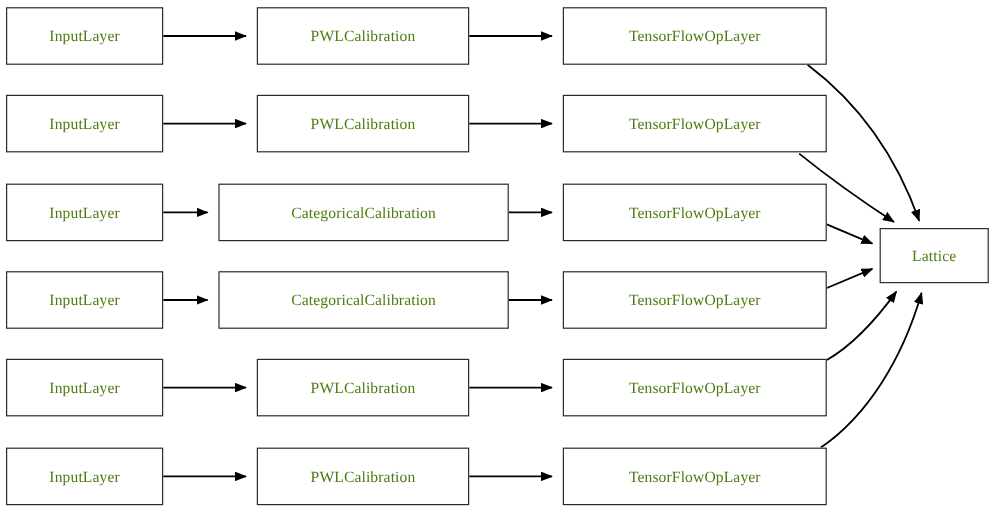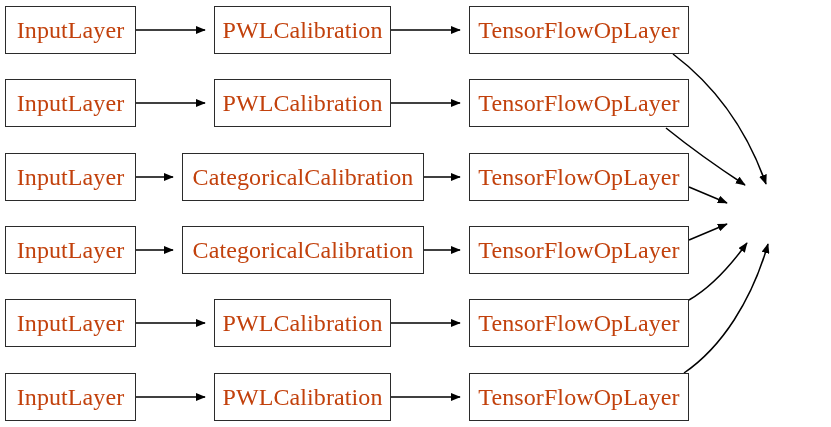--- a/index.html
+++ b/index.html
@@ -23,22 +23,22 @@
     height: 427px;
   }
   .node-box {
     position: absolute;
     box-sizing: border-box;
     border: 1.4px solid #2b2b2b;
     background: #ffffff;
     display: flex;
     align-items: center;
     justify-content: center;
-    color: #c2410c;
-    font-size: 24px;
+    color: #4d7c0f;
+    font-size: 13px;
     line-height: 1;
     letter-spacing: 0.1px;
     white-space: nowrap;
   }
   .node-label {
     display: block;
     transform: translateY(-0.5px);
   }
 </style>
 </head>
@@ -132,14 +132,17 @@
   <div class="node-box" style="left:469px; top:226px; width:220px; height:48px;">
     <span class="node-label">TensorFlowOpLayer</span>
   </div>
   <div class="node-box" style="left:469px; top:299px; width:220px; height:48px;">
     <span class="node-label">TensorFlowOpLayer</span>
   </div>
   <div class="node-box" style="left:469px; top:373px; width:220px; height:48px;">
     <span class="node-label">TensorFlowOpLayer</span>
   </div>
 
+  <div class="node-box" style="left:733px; top:190px; width:91px; height:46px;">
+    <span class="node-label">Lattice</span>
+  </div>
 
 </div>
 
 </body></html>

